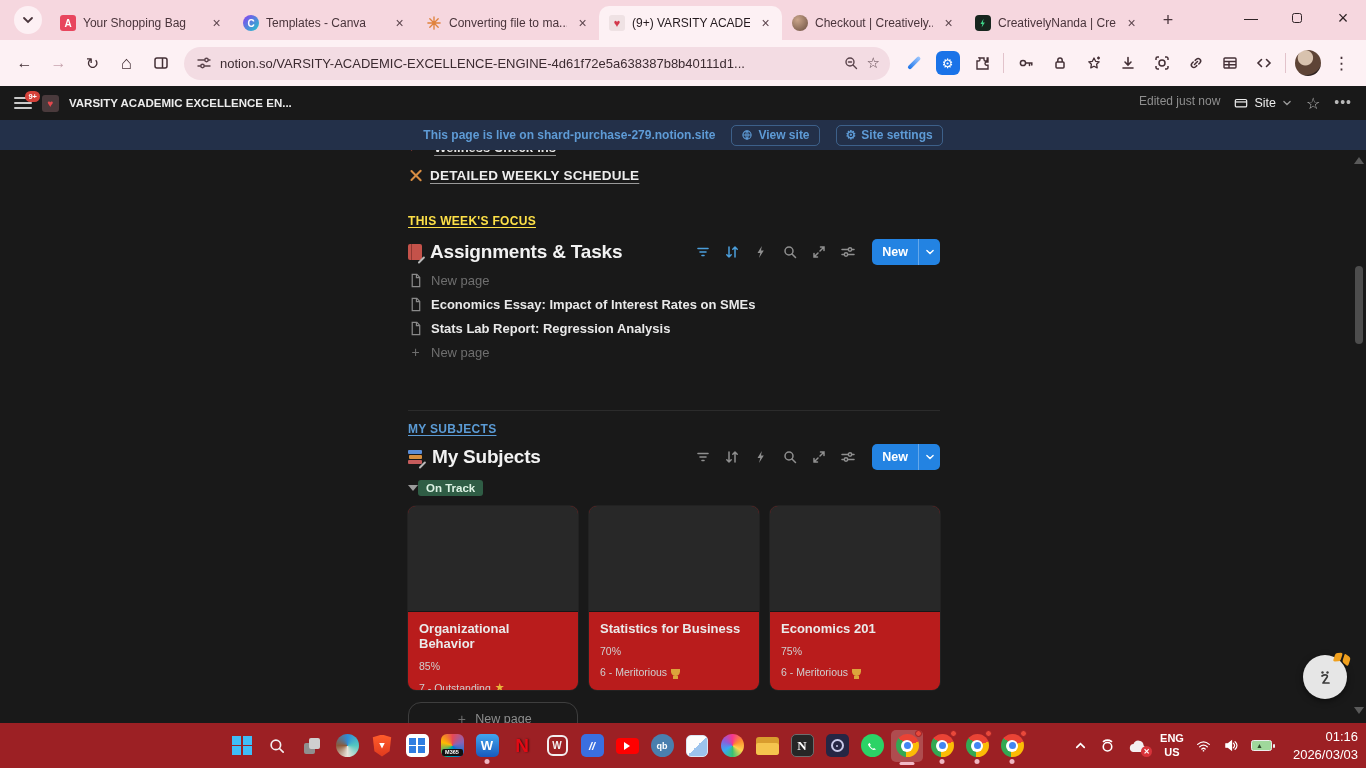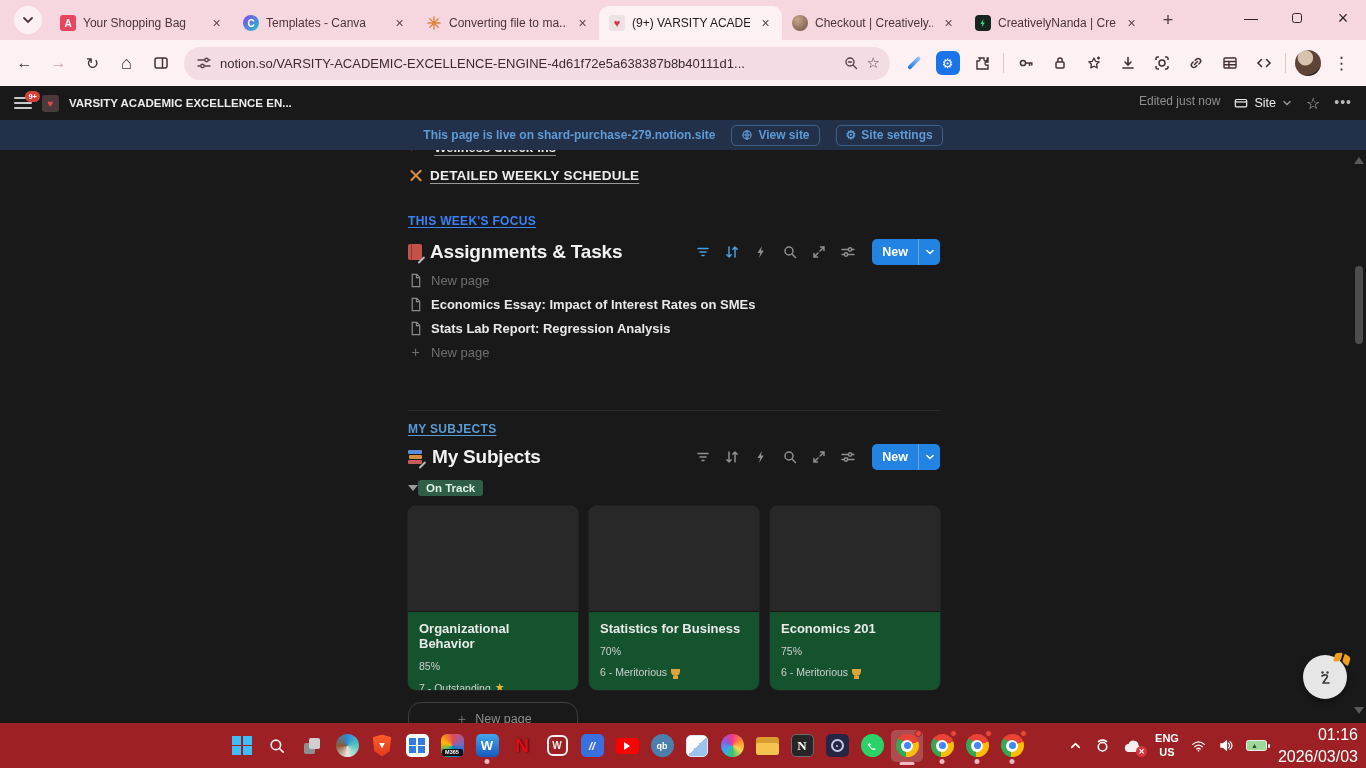--- a/index.html
+++ b/index.html
@@ -76,21 +76,21 @@
   .content { position:absolute; left:408px; width:532px; top:0; bottom:0; }
   .crow { position:absolute; left:0; right:0; display:flex; align-items:center; }
 
   .wellness { top:-14px; gap:6px; height:22px; font-size:13px; font-weight:700; color:#e8e8e8; }
   .wellness .txt { text-decoration:underline; text-underline-offset:3px; text-decoration-color:#8a8a8a; }
   .schedule { top:14px; gap:7px; height:22px; font-size:13.5px; font-weight:700; color:#ededed; }
   .schedule .txt { text-decoration:underline; text-underline-offset:3px; text-decoration-color:#9a9a9a; letter-spacing:.2px; }
   .swords { position:relative; width:15px; height:15px; flex:none; }
   .swords i { position:absolute; left:7px; top:0; width:2.4px; height:15px; background:#d98e43; border-radius:1px; }
   .swords i:nth-child(1){ transform:rotate(45deg);} .swords i:nth-child(2){ transform:rotate(-45deg);}
-  .focus { top:64px; font-size:12px; font-weight:700; color:#3b82f6; }
+  .focus { top:64px; font-size:12px; font-weight:700; color:#fde047; }
   .focus .txt { text-decoration:underline; text-underline-offset:2px; letter-spacing:.3px; }
 
   .dbhead { display:flex; align-items:center; gap:8px; height:28px; }
   .ahead { top:88px; } .shead { top:293px; }
   .db-title { font-size:19px; font-weight:700; color:#f2f2f2; letter-spacing:-.2px; }
   .db-tools { margin-left:auto; display:flex; align-items:center; gap:13px; }
   .ticon { width:16px; height:16px; color:#8f8f8f; }
   .ticon.blue { color:#4b9edb; }
   .new-btn { display:flex; align-items:center; background:#2383e2; border-radius:5px; overflow:hidden;
     height:26px; margin-left:3px; }
@@ -122,21 +122,21 @@
   .subj-link { top:272px; font-size:12px; font-weight:700; color:#5b9bd5; }
   .subj-link .txt { text-decoration:underline; text-underline-offset:2px; letter-spacing:.3px; }
 
   .ontrack { top:330px; }
   .tri { width:0; height:0; border-left:5px solid transparent; border-right:5px solid transparent;
     border-top:6px solid #9a9a9a; }
   .badge-green { background:#2f5d45; color:#ddf2e4; font-size:11.5px; font-weight:700; border-radius:3px;
     padding:2px 8px; }
 
   .cards { position:absolute; top:356px; left:0; display:flex; gap:11px; }
-  .card { width:170px; height:184px; background:#14532d; border-radius:8px; overflow:hidden;
+  .card { width:170px; height:184px; background:#b91c1c; border-radius:8px; overflow:hidden;
     box-shadow:0 0 0 1px rgba(255,255,255,.04); }
   .card-img { height:106px; background:#282828; border-bottom:1px solid #171717; }
   .card-body { padding:9px 11px; }
   .card-title { font-size:13px; font-weight:700; color:#eaeaea; }
   .card-sub { font-size:10.5px; color:#cfcfcf; margin-top:9px; display:flex; align-items:center; gap:4px; }
   .star { color:#e9b63b; font-size:11px; }
   .trophy { position:relative; width:9px; height:7px; background:#dca43b; border-radius:0 0 5px 5px; display:inline-block; }
   .trophy:after { content:""; position:absolute; left:2px; bottom:-3px; width:5px; height:3px; background:#dca43b; }
   .addcard { position:absolute; top:552px; left:0; width:170px; height:34px; border:1px solid #3e3e3e;
     border-radius:13px; display:flex; align-items:center; justify-content:center; gap:6px;
@@ -212,21 +212,21 @@
   .chrome:after { content:""; position:absolute; left:8px; top:8px; width:7px; height:7px; background:#4285f4; border-radius:50%; }
   .ndot { position:absolute; top:0; right:1px; width:7px; height:7px; border-radius:50%; background:#e8483a;
     border:1px solid #9c2024; z-index:2; }
   .rdot { position:absolute; bottom:-2px; left:50%; transform:translateX(-50%); width:5px; height:5px;
     border-radius:50%; background:#efb6c1; }
   .active-pill { position:absolute; bottom:-3px; left:50%; transform:translateX(-50%); width:15px; height:3px;
     border-radius:2px; background:#f2b9c6; }
 
   .tray { position:absolute; right:8px; top:0; bottom:0; display:flex; align-items:center; gap:11px; color:#fff; }
   .lang { font-size:11px; font-weight:700; text-align:center; line-height:1.2; }
-  .clock { font-size:16px; text-align:right; line-height:1.35; }
+  .clock { font-size:13px; text-align:right; line-height:1.35;margin-left:10px; }
   .cloudx { position:relative; width:22px; height:16px; }
   .cloudx .cl { position:absolute; inset:0; }
   .cloudx .bx { position:absolute; right:-3px; bottom:-3px; width:11px; height:11px; border-radius:50%;
     background:#d8333a; color:#fff; font-size:7.5px; font-weight:700; display:flex; align-items:center; justify-content:center; }
   .battery { position:relative; width:21px; height:11px; border:1.4px solid #eee; border-radius:2.5px; background:#9fd89b; }
   .battery:after { content:""; position:absolute; right:-4px; top:2.5px; width:2px; height:4px; background:#eee; border-radius:1px; }
   .battery i { position:absolute; left:4px; top:0.5px; font-size:7px; color:#2c4a2a; font-style:normal; }
 </style>
 </head>
 <body>

